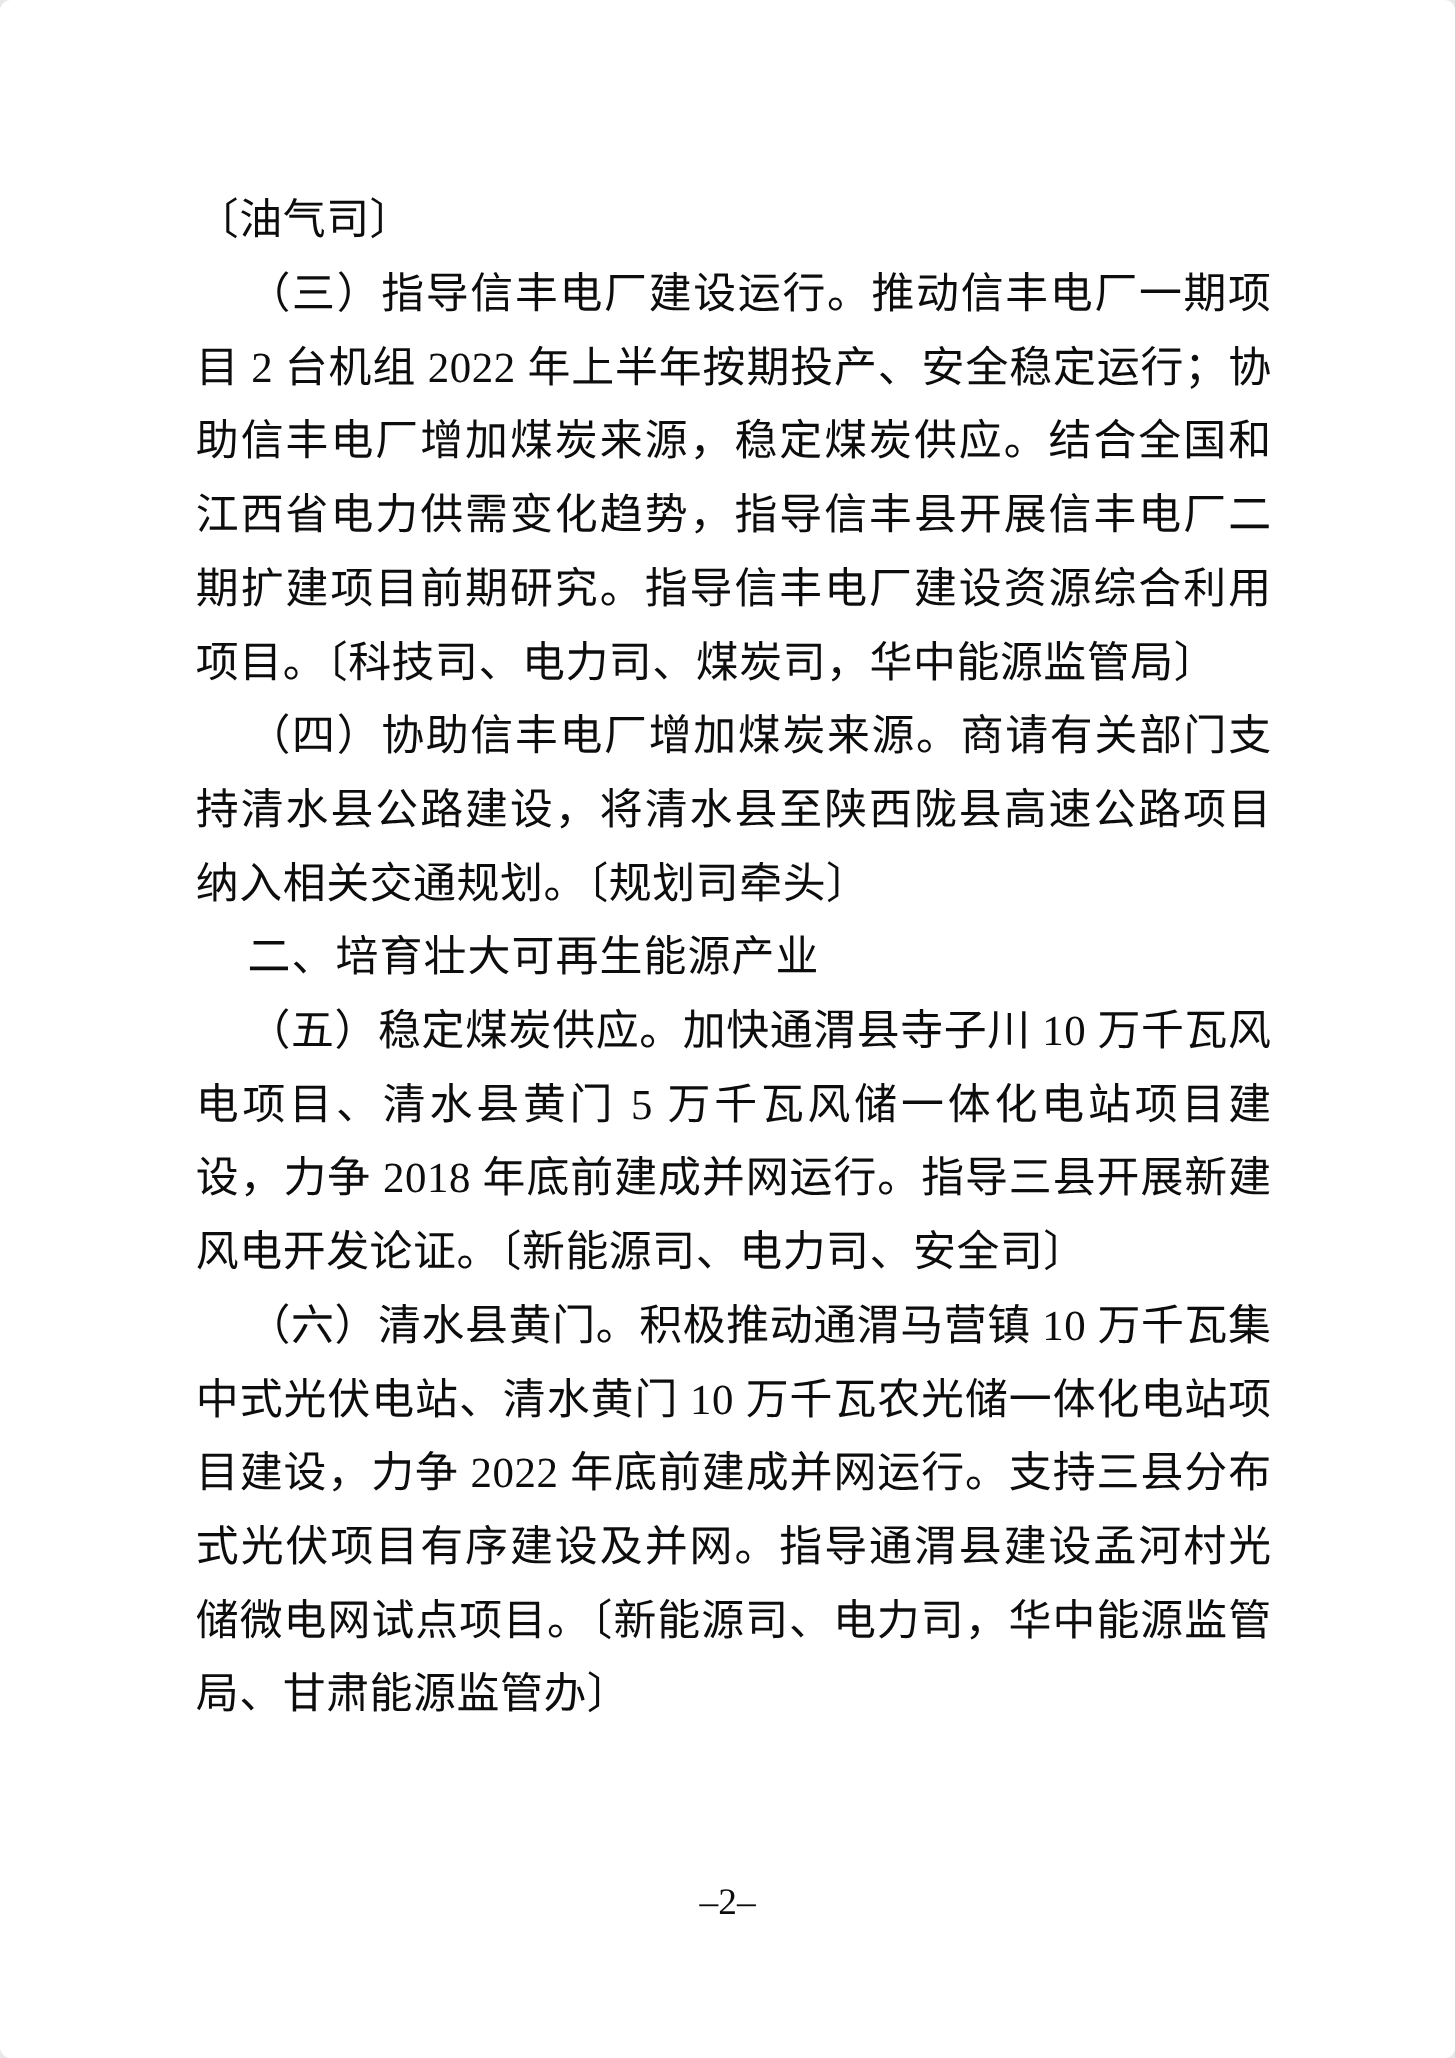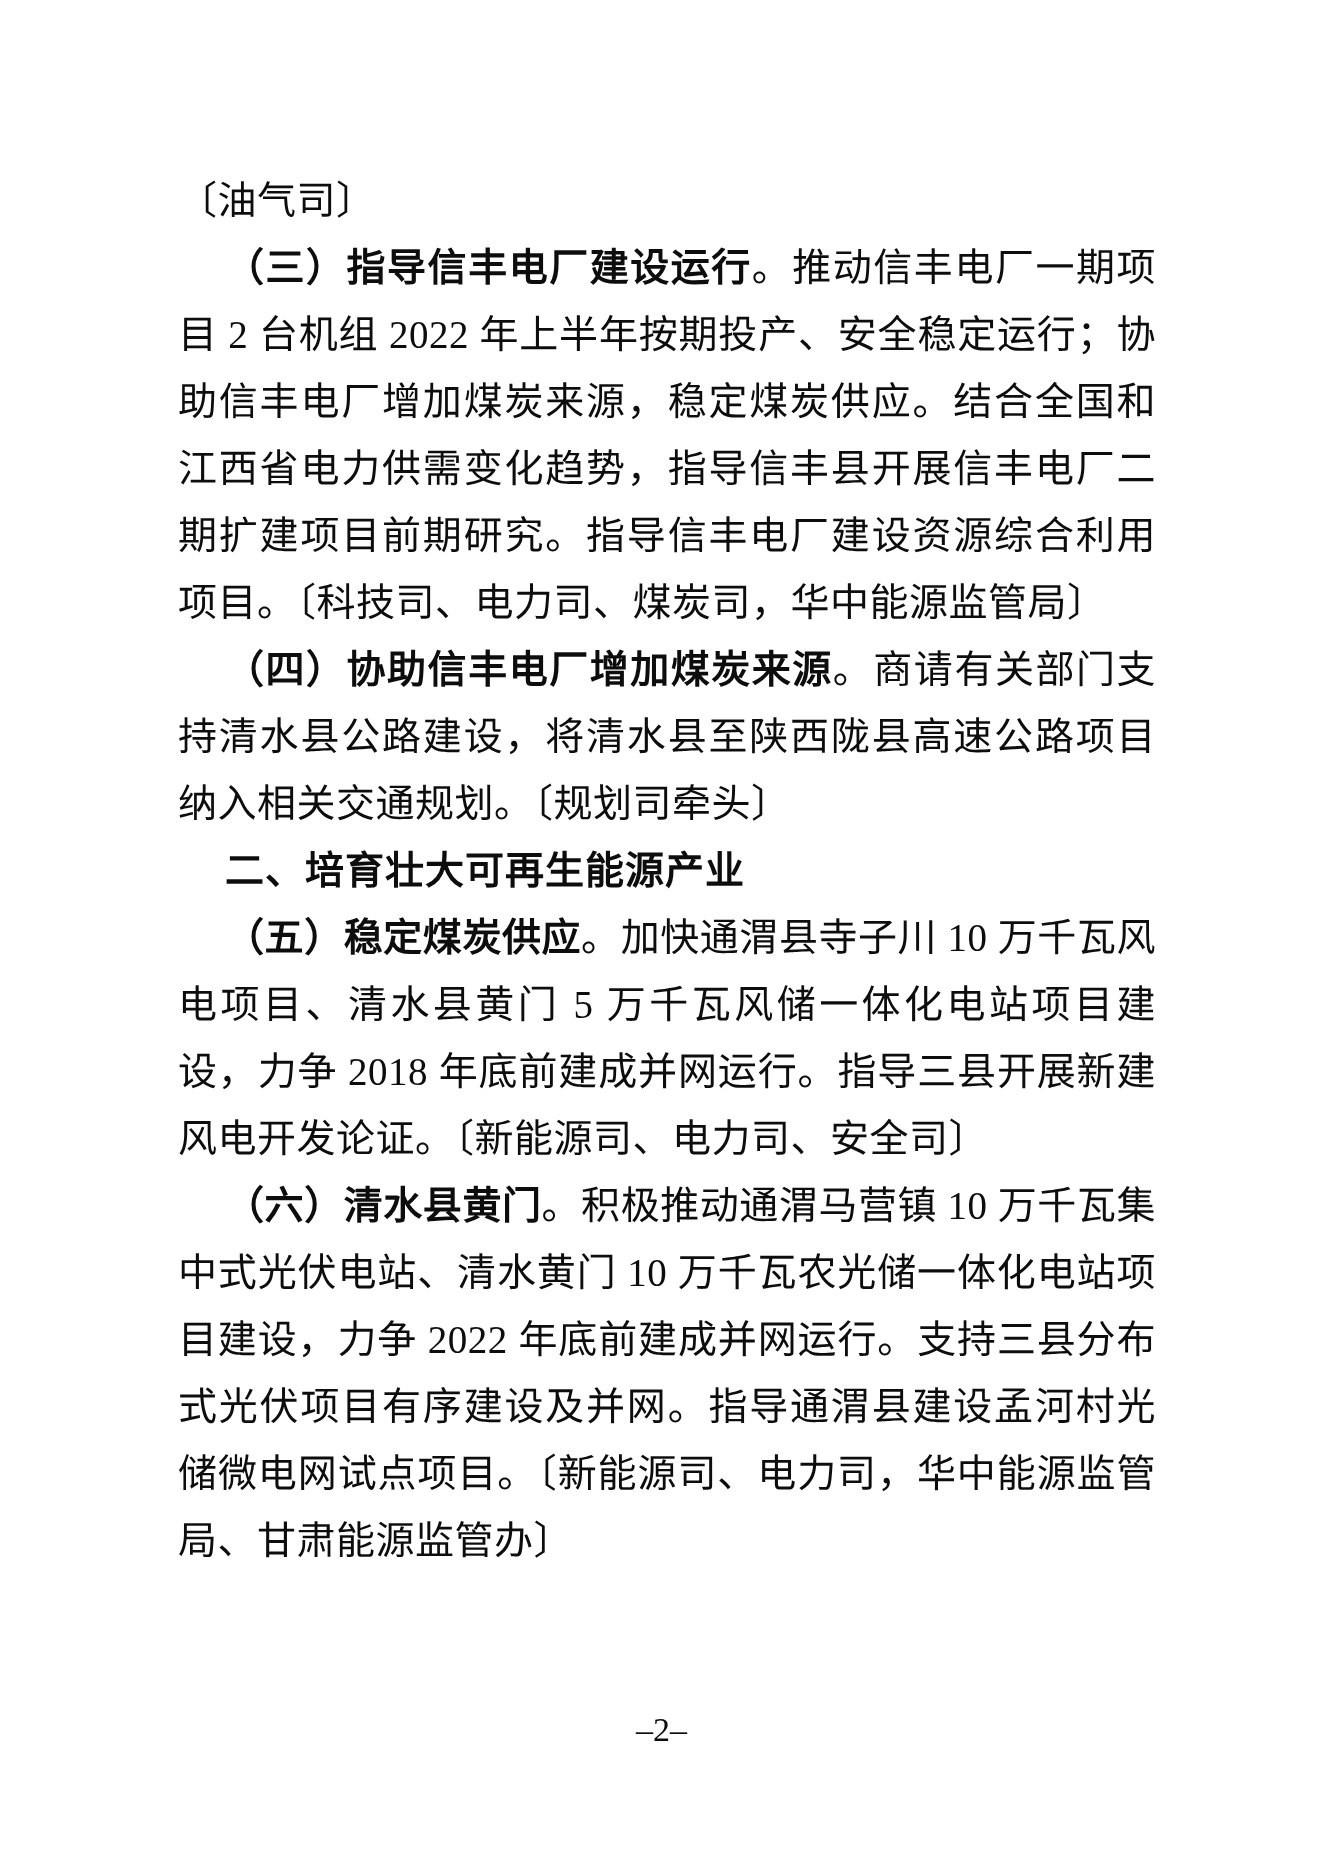--- a/index.html
+++ b/index.html
@@ -9,20 +9,21 @@
   }
   .page {
     position: relative;
     width: 1323px;
     height: 1871px;
     margin: 0 auto;
     background: #ffffff;
     overflow: hidden;
     font-family: "Liberation Serif", "DejaVu Serif", serif;
     color: #0d0d0d;
+    border-radius: 10px;
   }
   .doc-body {
     position: absolute;
     left: 178px;
     top: 167px;
     width: 978px;
     font-size: 39px;
     line-height: 67px;
     text-align: justify;
     letter-spacing: 0.5px;
@@ -34,21 +35,21 @@
   p.para.indent {
     text-indent: 47px;
   }
   p.para.heading {
     font-family: "Liberation Sans", "DejaVu Sans", sans-serif;
     font-weight: bold;
     text-align: left;
     letter-spacing: 1px;
   }
   .run-bold {
-    font-weight: bold;
+    font-weight: normal;
   }
   .page-footer {
     position: absolute;
     left: 0;
     top: 1710px;
     width: 100%;
     text-align: center;
     font-size: 34px;
     line-height: 40px;
     color: #0d0d0d;

